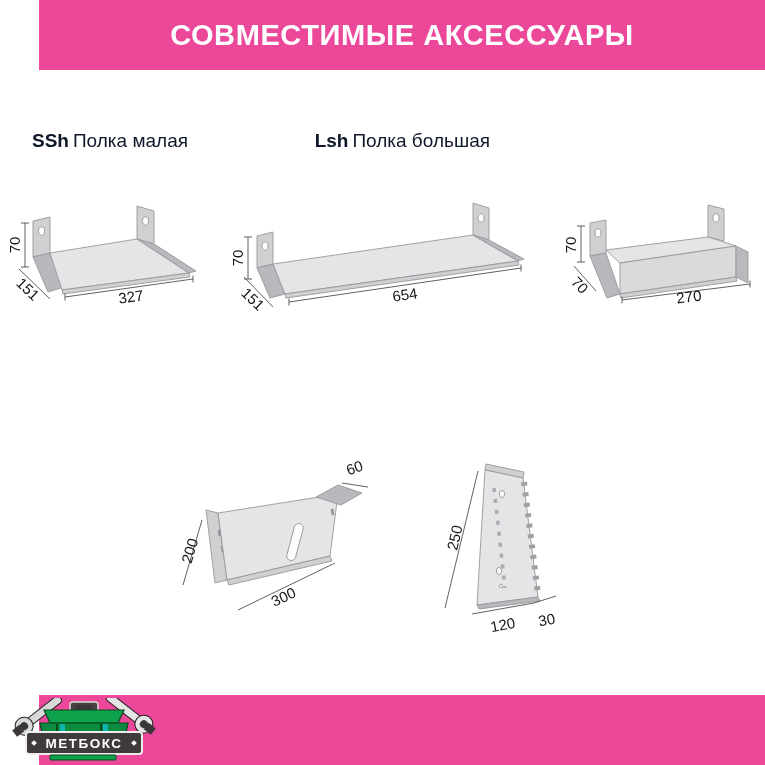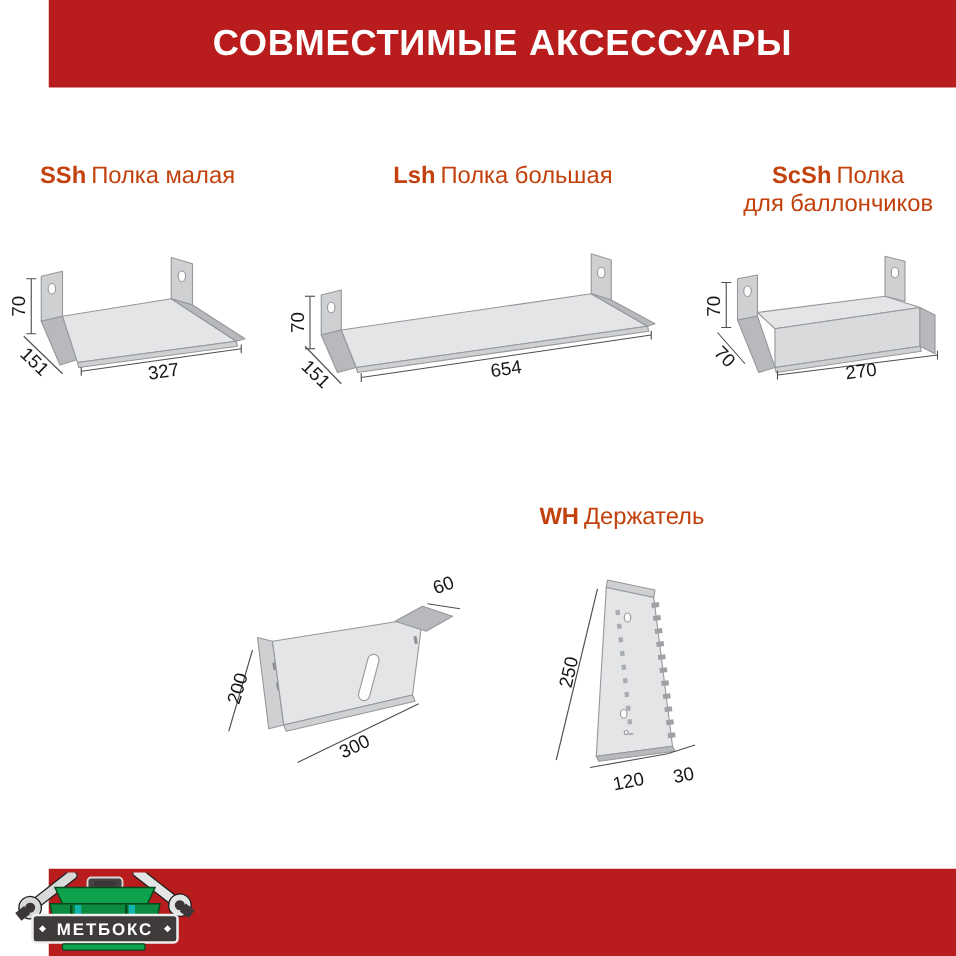--- a/index.html
+++ b/index.html
@@ -1,25 +1,25 @@
 <!DOCTYPE html>
 <html><head>
 <meta charset="utf-8">
 <style>
   html,body { margin:0; padding:0; background:#888; }
   .page {
     position:relative; width:765px; height:765px; margin:0 auto;
     background:#ffffff; overflow:hidden;
     font-family:"Liberation Sans", sans-serif;
   }
-  .bar { position:absolute; left:0; right:0; background:#b91c1c;margin-left:39px; }
+  .bar { position:absolute; left:0; right:0; background:#ec4899;margin-left:39px; }
   .header { top:0; height:70px; display:flex; align-items:center; justify-content:center; }
   .header-title { color:#ffffff; font-weight:bold; font-size:29px; letter-spacing:.6px; }
   .footer { bottom:0; height:70px; }
-  .ptitle { position:absolute; text-align:center; font-size:19px; line-height:23px; color:#c2410c; }
+  .ptitle { position:absolute; text-align:center; font-size:19px; line-height:23px; color:#0f172a; }
   .ptitle b { font-weight:bold; margin-right:4px; }
   .bold-title { font-weight:bold; }
   .fig { position:absolute; }
   .face { stroke:#96989b; stroke-width:0.9; stroke-linejoin:round; }
   .f-light { fill:#e3e5e6; }
   .f-mid   { fill:#ced0d2; }
   .f-dark  { fill:#b7b9bc; }
   .f-mid2  { fill:#d8dadb; }
   .hole { fill:#fdfdfd; stroke:#96989b; stroke-width:0.9; }
   .dl { stroke:#4f4f4f; stroke-width:0.9; fill:none; }
@@ -35,24 +35,20 @@
   <div class="bar header">
     <div class="header-title">СОВМЕСТИМЫЕ АКСЕССУАРЫ</div>
   </div>
 
   <div class="ptitle" style="left:10px; top:129px; width:200px;">
     <b>SSh</b><span>Полка малая</span>
   </div>
   <div class="ptitle" style="left:270px; top:129px; width:220px;text-align:right;">
     <b>Lsh</b><span>Полка большая</span>
   </div>
-  <div class="ptitle" style="left:588px; top:129px; width:165px;">
-    <div><b>ScSh</b><span>Полка</span></div>
-    <div>для баллончиков</div>
-  </div>
 
   <svg class="fig" style="left:5px; top:193px;" width="200" height="122" viewBox="0 0 200 122">
     <g>
       <polygon class="face f-mid" points="132,13 149,18 149,51 132,46"></polygon>
       <ellipse class="hole" cx="140.5" cy="28" rx="3" ry="4.2"></ellipse>
       <polygon class="face f-mid" points="28,28 45,24 45,60 28,64"></polygon>
       <ellipse class="hole" cx="36.5" cy="38" rx="3" ry="4.2"></ellipse>
       <polygon class="face f-dark" points="28,64 45,60 59,94 43,99"></polygon>
       <polygon class="face f-light" points="45,60 132,46 184,80 57,97"></polygon>
       <polygon class="face f-dark" points="132,46 149,51 191,78 184,80"></polygon>
@@ -129,21 +125,20 @@
     </g>
     <g>
       <line class="dl" x1="64" y1="102" x2="192" y2="86"></line>
         <line class="dl" x1="64" y1="98.5" x2="64" y2="105.5"></line>
         <line class="dl" x1="192" y1="82.5" x2="192" y2="89.5"></line>
       <text class="dt" x="131" y="104" text-anchor="middle" transform="rotate(-7 131 100)">270</text>
     </g>
   </svg>
 
   <div class="ptitle" style="left:415px; top:402px; width:165px;">
-    <div><b>WH</b><span>Держатель</span></div>
   </div>
 
   <svg class="fig" style="left:178px; top:452px;" width="215" height="180" viewBox="0 0 215 180">
     <g>
       <polygon class="face f-mid" points="28,58 40,61 49,128 37,131"></polygon>
       <line class="slotmark" x1="41" y1="78" x2="42" y2="84"></line>
       <line class="slotmark" x1="44" y1="94" x2="45" y2="100"></line>
       <polygon class="face f-light" points="40,61 160,42 152,104 49,128"></polygon>
       <polygon class="face f-dark" points="138,45 160,33 184,41 163,53"></polygon>
       <rect class="hole" x="112.5" y="71" width="9" height="38" rx="4.5" transform="rotate(15 117 90)"></rect>

